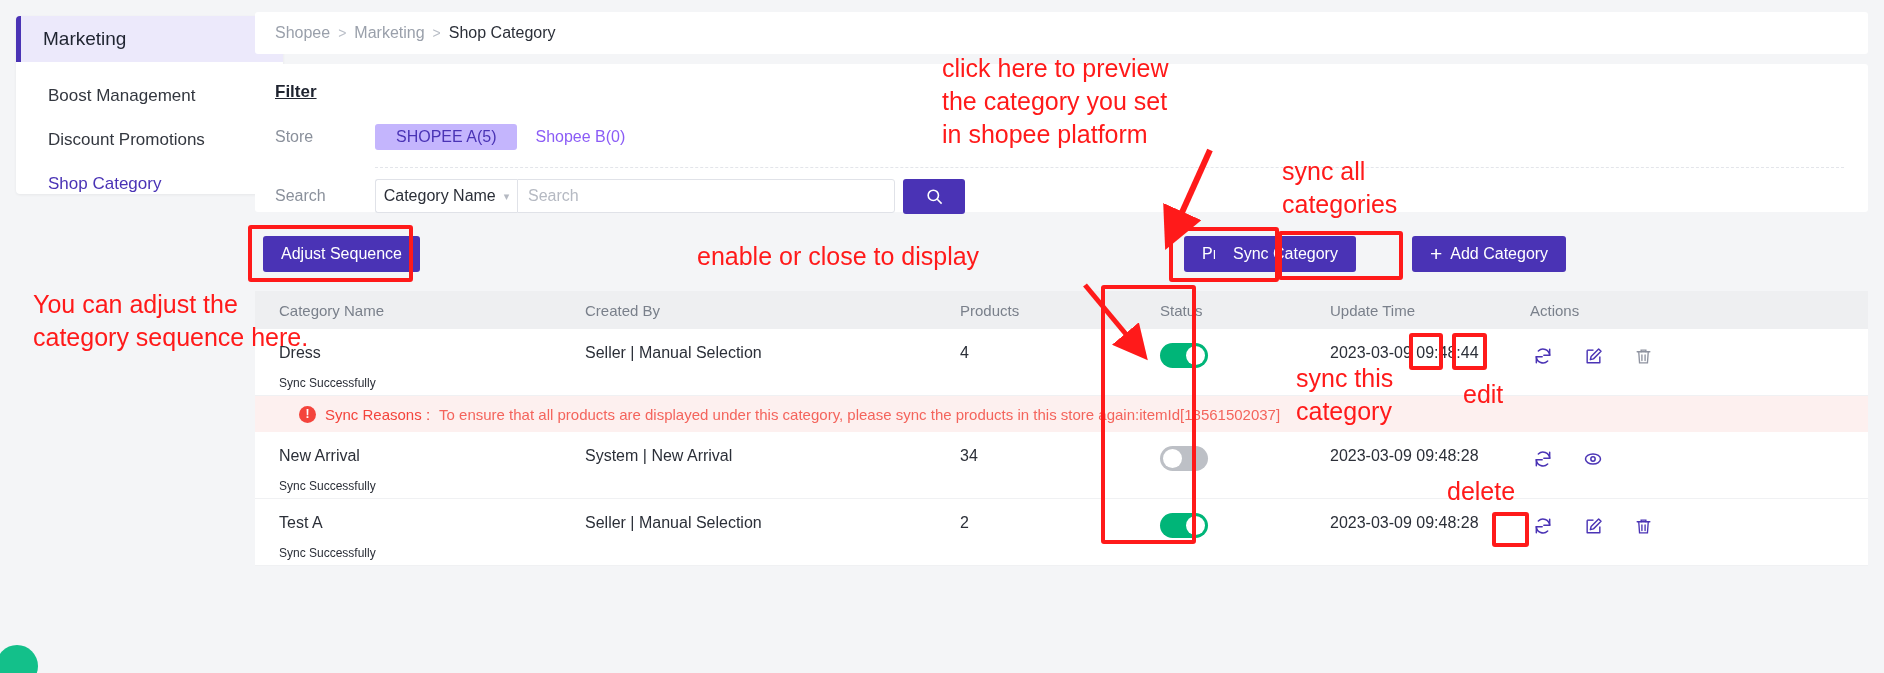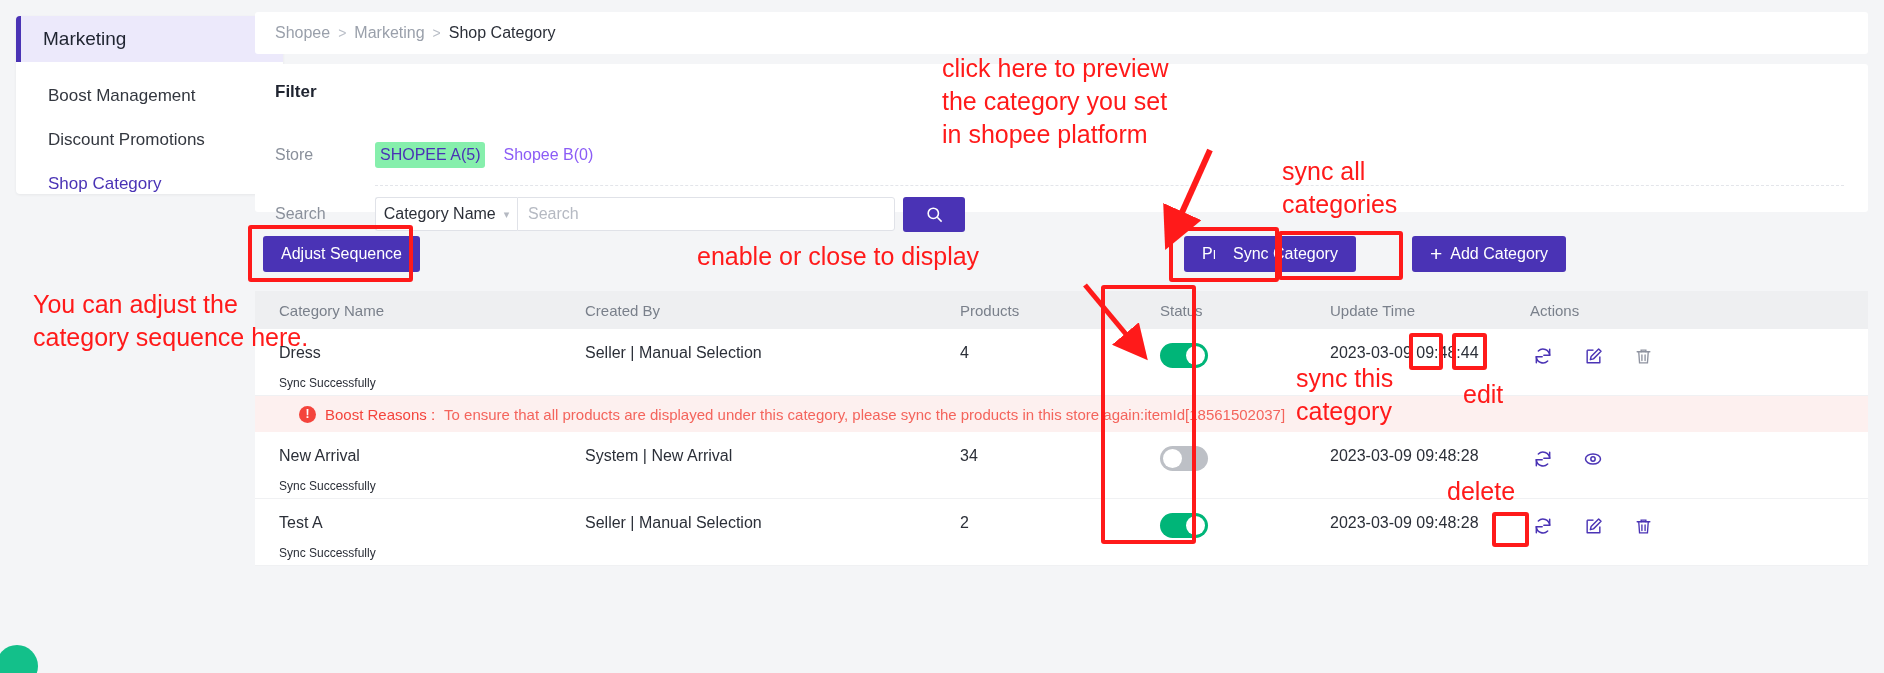--- a/index.html
+++ b/index.html
@@ -44,26 +44,26 @@
   .crumbbar .sep { margin: 0 8px; color: #b9bec7; font-size: 14px; }
   .crumbbar .cur { color: #2b2f38; }
   .crumbbar a { color: #9aa0ab; text-decoration: none; }
 
   .filter-card {
     position: absolute; left: 255px; top: 64px;
     width: 1613px; height: 148px;
     background: #fff; border-radius: 3px;
     padding: 14px 24px 0 20px;
   }
-  .filter-title { font-size: 17px; color: #1f2430; font-weight: bold; margin: 4px 0 36px 0; }
+  .filter-title { font-size: 17px; color: #1f2430; font-weight: bold; margin: 4px 0 18px 0; text-decoration: underline; }
   .frow { display: flex; align-items: center; height: 34px; }
   .flabel { width: 100px; font-size: 16px; color: #8a909b; }
   .store-chip {
-    font-size: 16px; color: #4a33b5; background: #86efac;
-    padding: 4px 5px; border-radius: 3px; margin-right: 12px;
+    font-size: 16px; color: #4a33b5; background: #c4b5fd;
+    padding: 4px 21px; border-radius: 3px; margin-right: 12px;
   }
   .store-plain { font-size: 16px; color: #8b5cf6; padding: 4px 6px; }
   .dash { border-top: 1px dashed #e3e5ea; margin: 13px 0 11px 100px; }
 
   .search-wrap { display: flex; align-items: center; }
   .sel {
     width: 142px; height: 34px; border: 1px solid #e0e2e8; border-right: none;
     border-radius: 3px 0 0 3px; background: #fff;
     display: flex; align-items: center; justify-content: center;
     font-size: 16px; color: #2b2f38; gap: 8px;
@@ -253,21 +253,21 @@
               <path d="M9 6V4h6v2"></path>
               <path d="M6 6l1 14h10l1-14"></path>
               <path d="M10 10v7M14 10v7"></path>
           </svg>
         </span>
       </div>
     </div>
 
     <div class="failrow">
       <span class="fail-ic">!</span>
-      <span class="fail-lbl">Boost Reasons :</span>
+      <span class="fail-lbl">Sync Reasons :</span>
       <span class="fail-txt">To ensure that all products are displayed under this category, please sync the products in this store again:itemId[18561502037]</span>
     </div>
 
     <div class="trow">
       <div class="c-name">
         <div class="cell-main">New Arrival</div>
         <div class="cell-sub">Sync Successfully</div>
       </div>
       <div class="c-by cell-main">System | New Arrival</div>
       <div class="c-prod cell-main">34</div>

